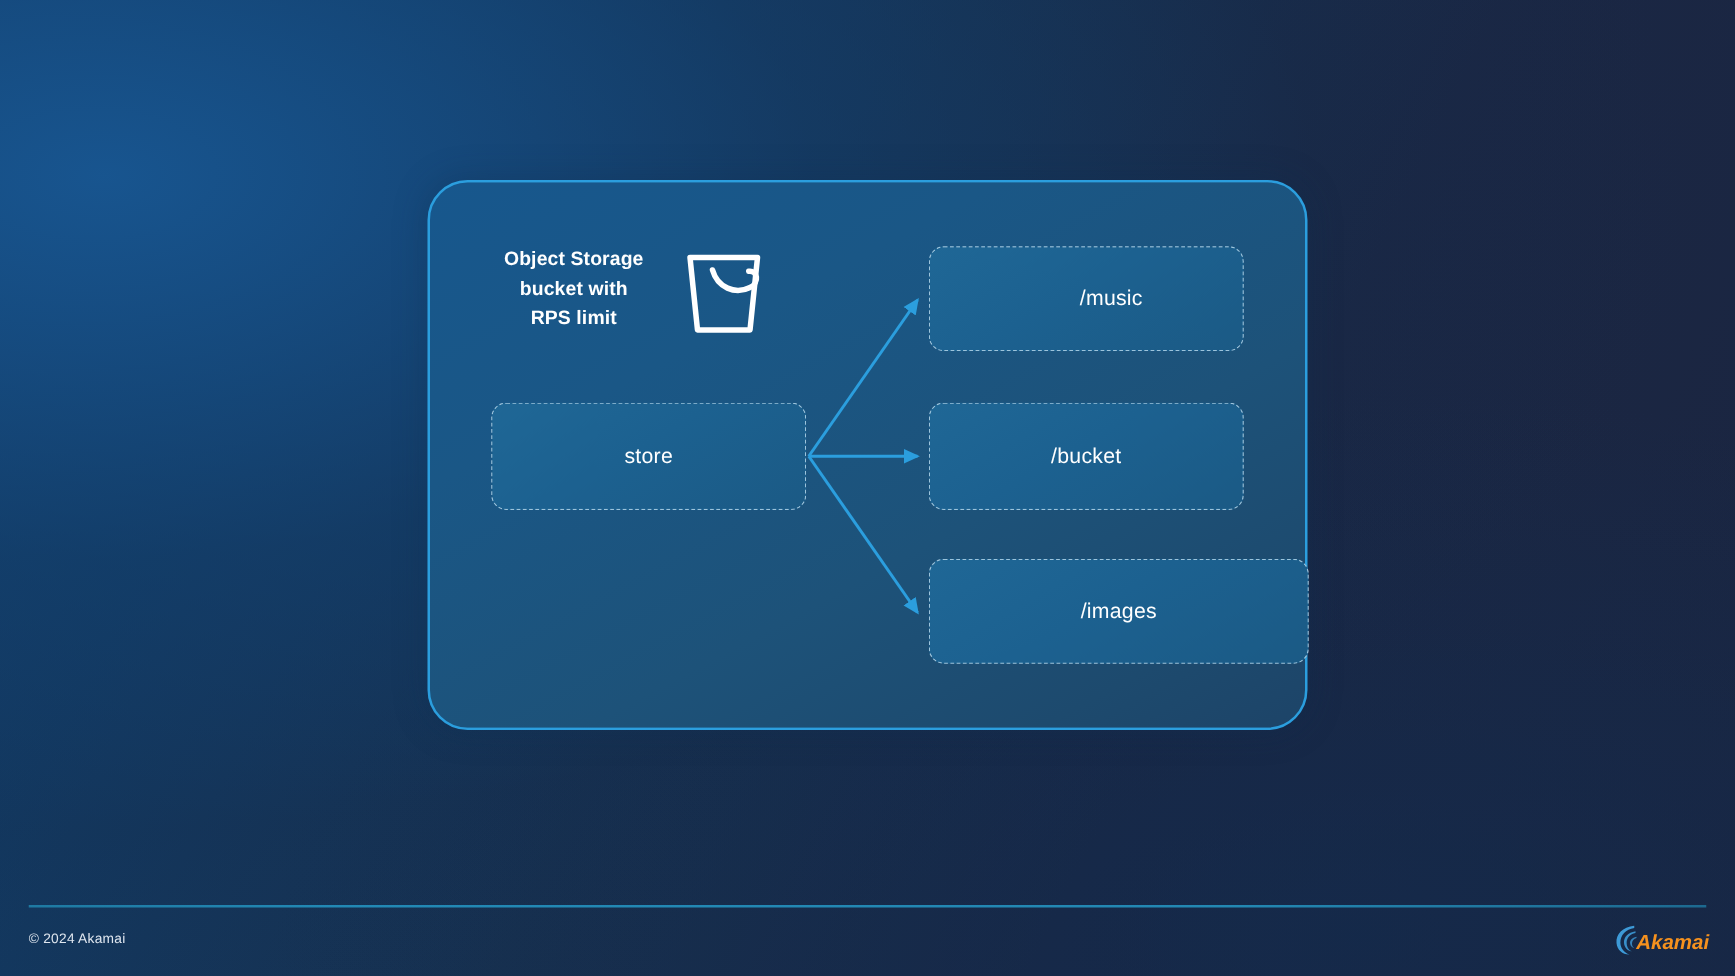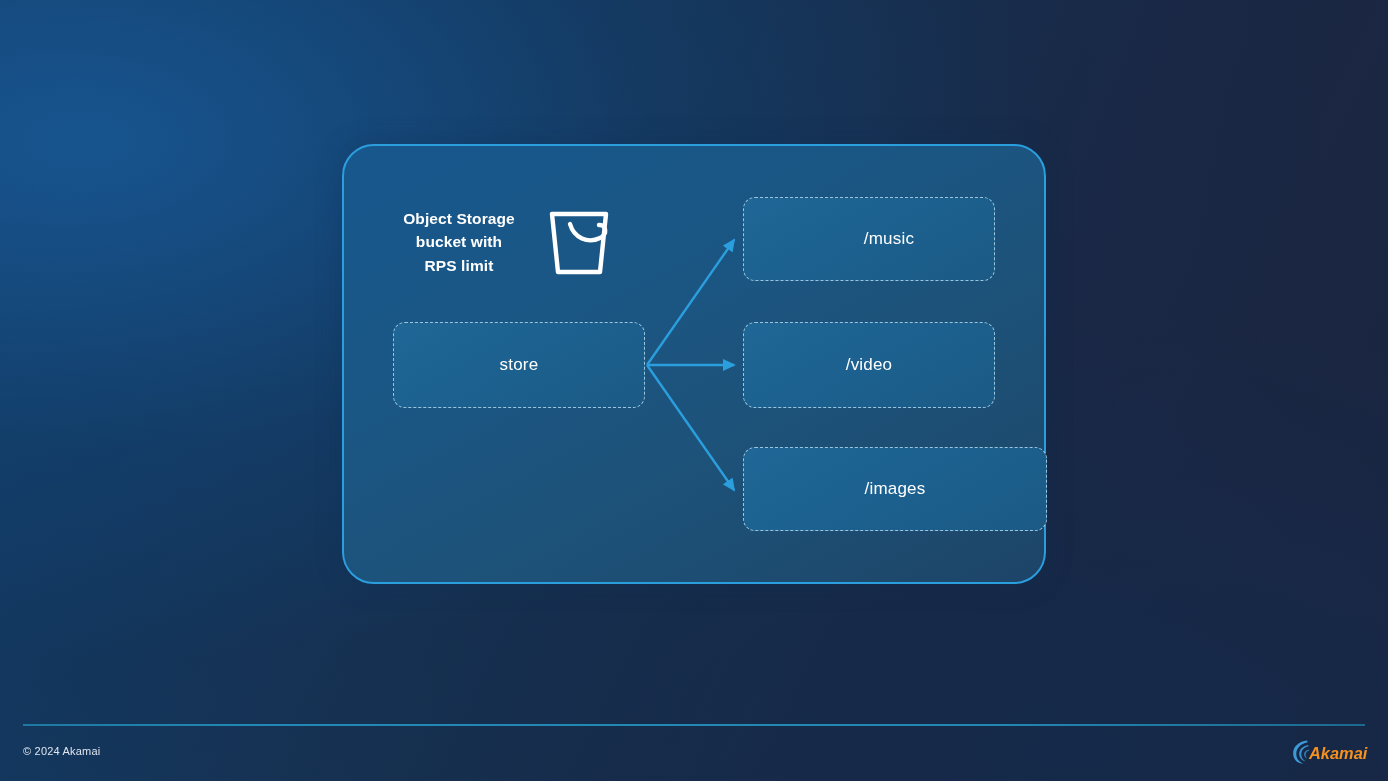--- a/index.html
+++ b/index.html
@@ -30,21 +30,21 @@
       linear-gradient(152deg, #17578d 0%, #1a5786 30%, #1d5279 62%, #1d4a6e 86%, #1d4468 100%);
     box-shadow: 0 0 26px rgba(15,45,80,0.35);
   }
 
   
   #bucket-group {
     position:absolute;
     left:392px; top:196px;
     width:250px; height:92px;
     display:flex;
-    align-items:center;
+    align-items:flex-start;
     justify-content:flex-start;
     gap:18px;
   }
   #bucket-title {
     width:134px;
     text-align:center;
     color:#ffffff;
     font-size:15.5px;
     font-weight:bold;
     line-height:1.52;
@@ -134,21 +134,21 @@
 
   <div class="node" id="node-store">
     <span>store</span>
   </div>
 
   <div class="node" id="node-music">
     <span>/music</span>
   </div>
 
   <div class="node" id="node-video">
-    <span>/video</span>
+    <span>/bucket</span>
   </div>
 
   <div class="node" id="node-images">
     <span>/images</span>
   </div>
 
   <div id="footer-divider"></div>
   <div id="copyright">© 2024 Akamai</div>
 
   <svg id="akamai-logo" viewBox="0 0 90 28">

